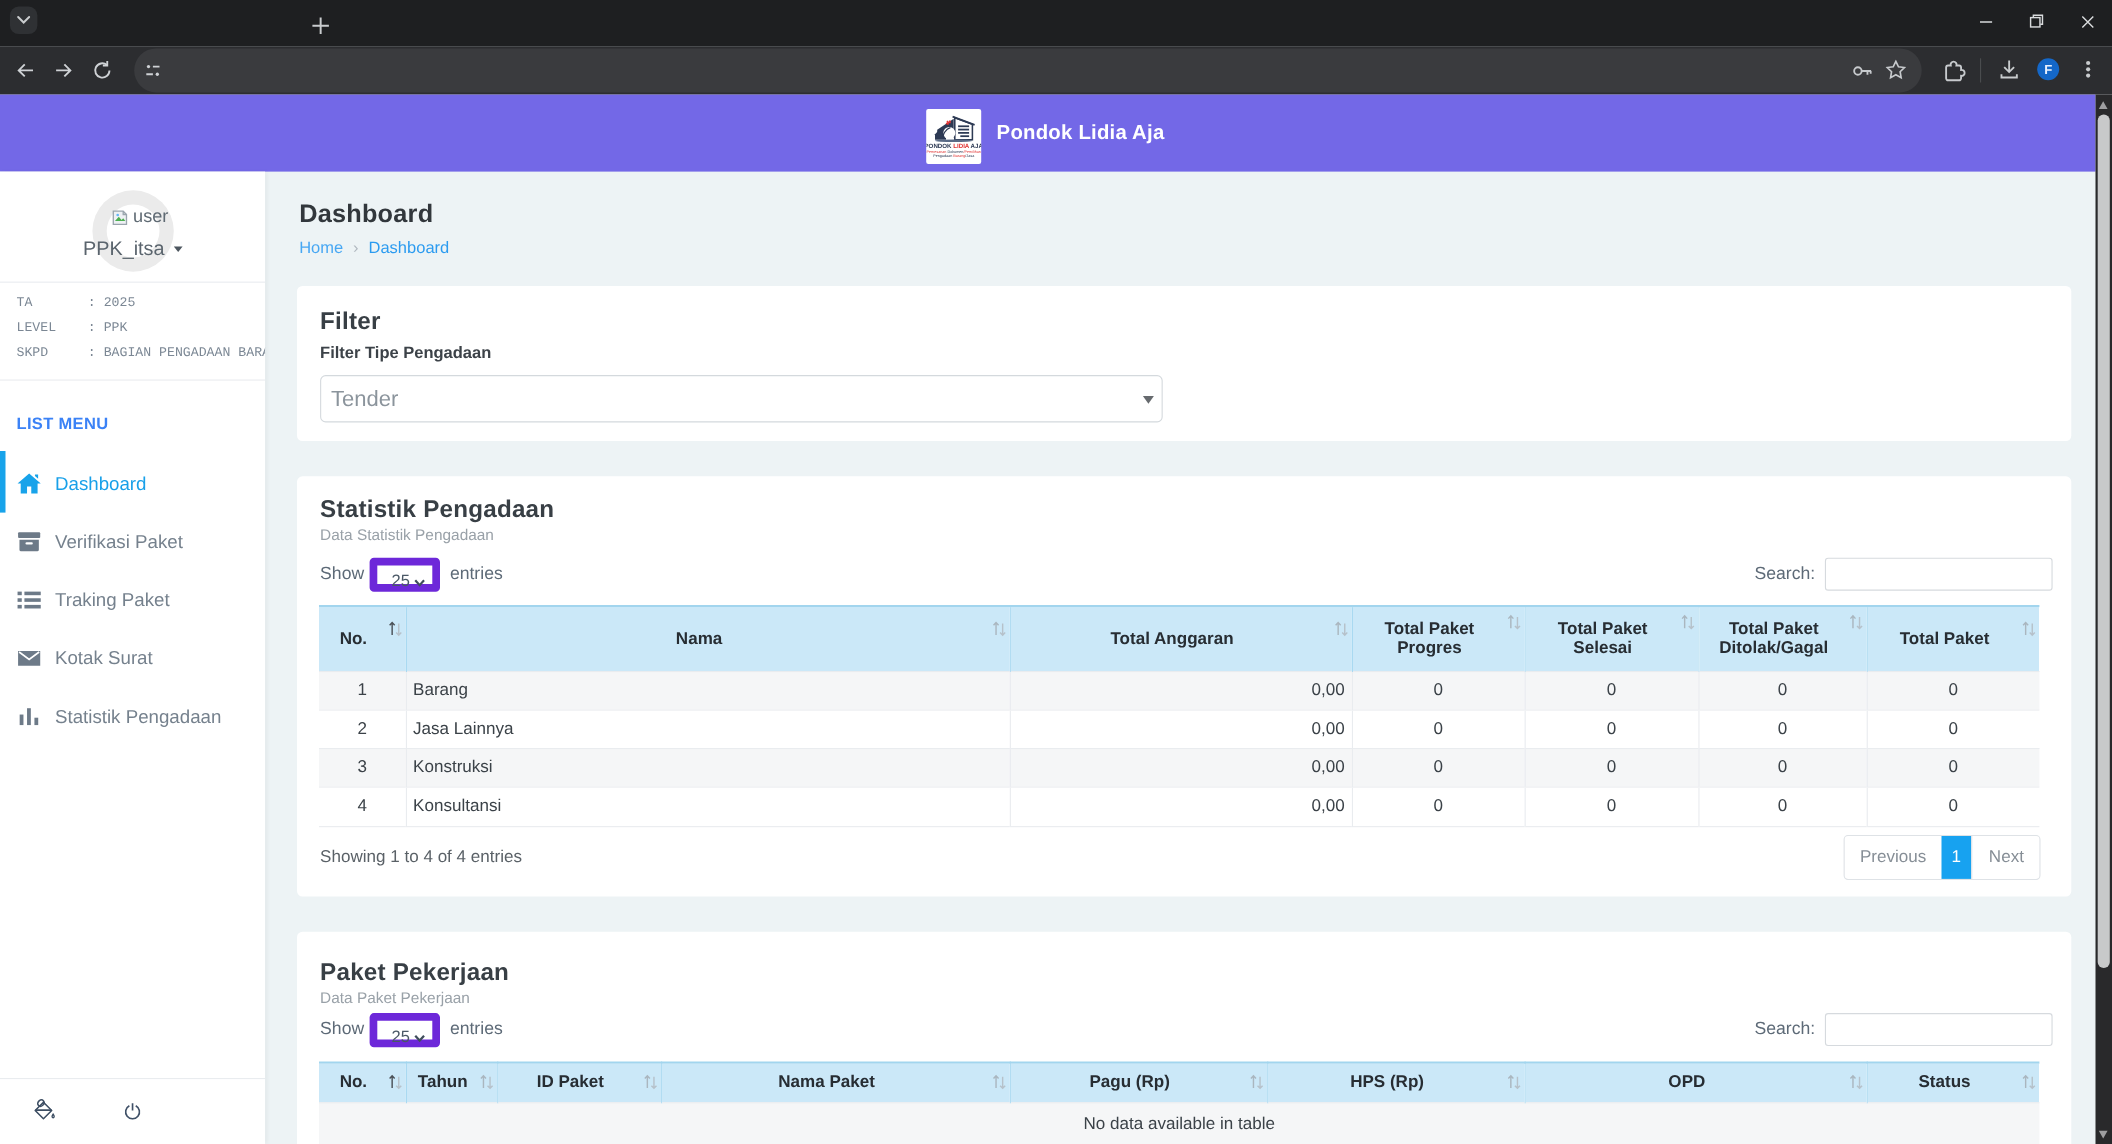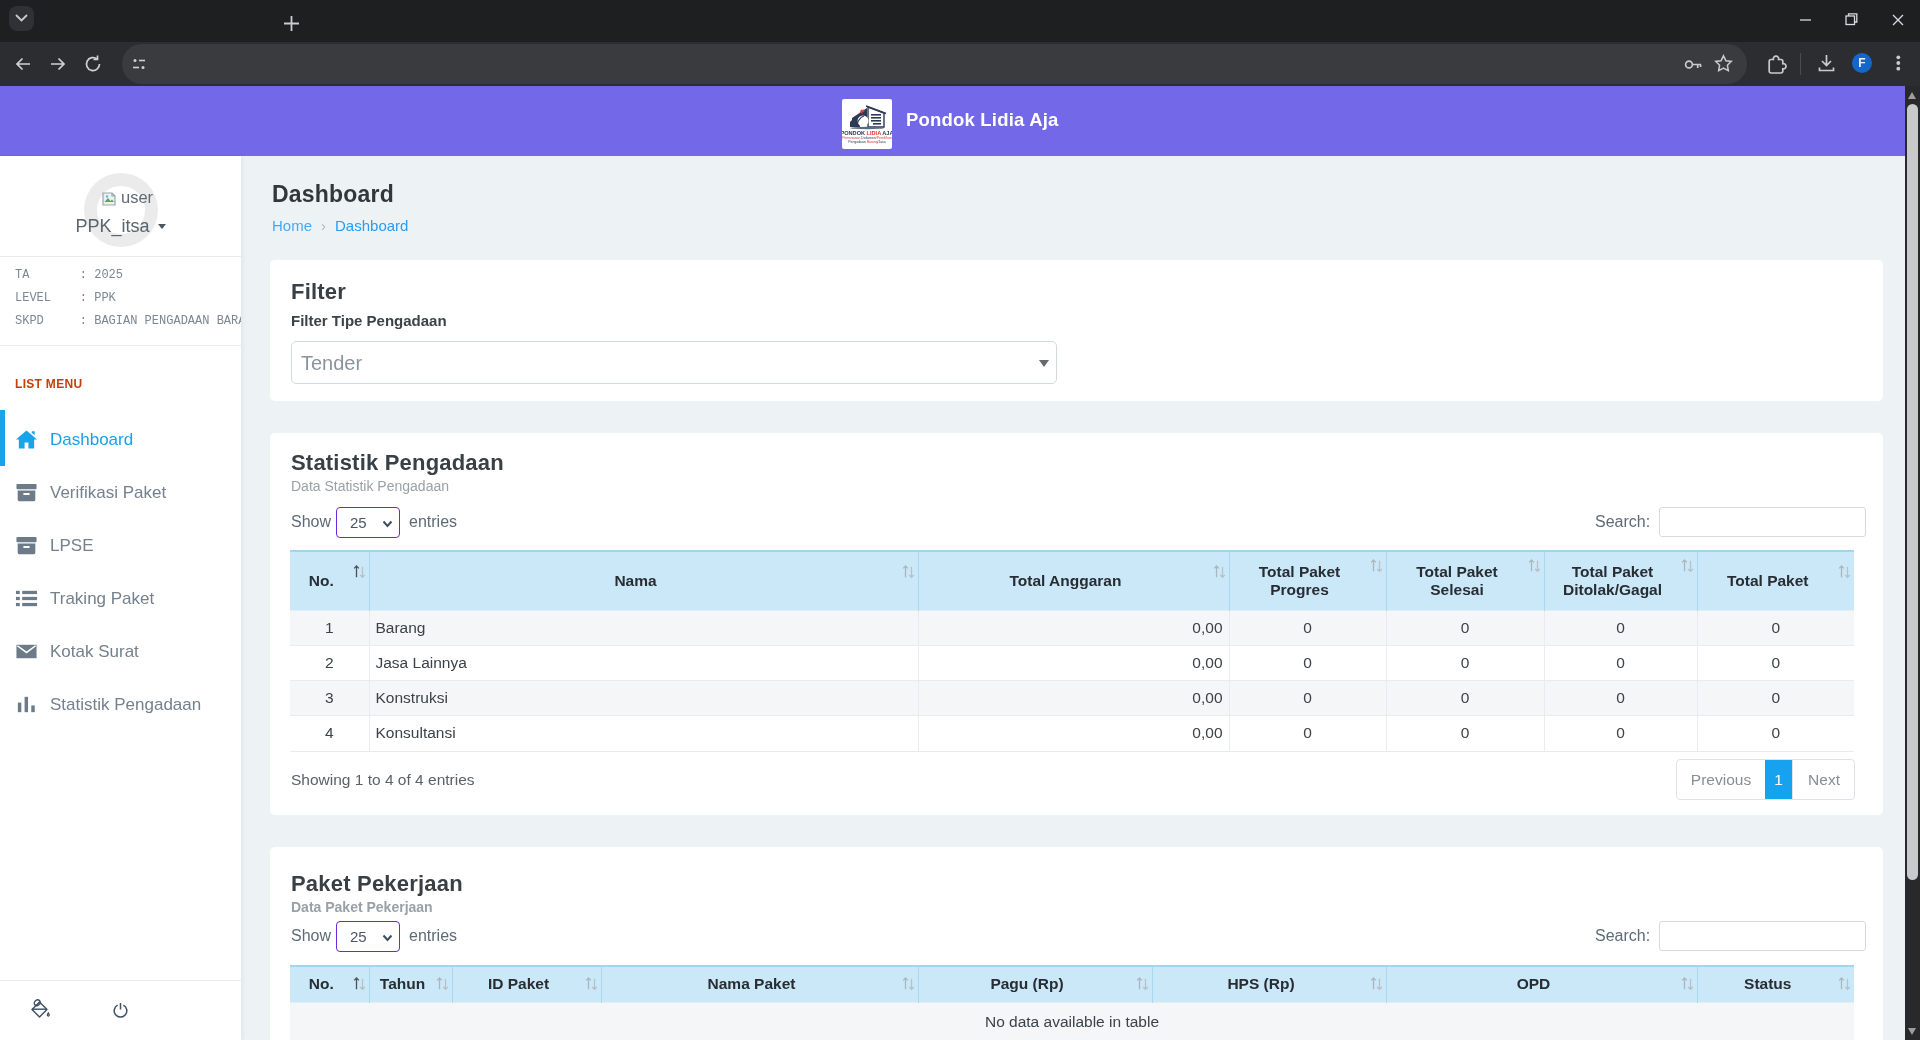--- a/index.html
+++ b/index.html
@@ -37,21 +37,21 @@
 
   
   .sidebar { position:absolute; left:0; top:156px; width:241px; height:884px; background:#fff; box-shadow:2px 0 4px rgba(0,0,0,0.05); overflow:hidden; }
   .avatar-ring { position:absolute; left:84px; top:17px; width:74px; height:74px; border-radius:50%; background:#ebebeb; }
   .avatar-inner { position:absolute; left:13px; top:13px; width:48px; height:48px; border-radius:50%; background:#fff; }
   .user-broken { position:absolute; left:101px; top:32px; font-size:16.5px; color:#5f6a73; }
   .ppk { position:absolute; left:0; top:60px; width:241px; text-align:center; font-size:18px; color:#5a646d; }
   .caret-down { display:inline-block; width:0; height:0; border-left:4.5px solid transparent; border-right:4.5px solid transparent; border-top:5.5px solid #4d565f; vertical-align:middle; margin-left:8px; margin-top:-2px; }
   .sb-div { position:absolute; left:0; width:241px; height:0; border-top:1px solid #e9ecef; }
   .mono-row { position:absolute; left:15px; font-family:"Liberation Mono", monospace; font-size:12px; color:#7b8794; white-space:pre; }
-  .listmenu { position:absolute; left:15px; top:221px; font-size:12px; font-weight:700; color:#c2410c; letter-spacing:0.3px; }
+  .listmenu { position:absolute; left:15px; top:221px; font-size:15px; font-weight:700; color:#3b82f6; letter-spacing:0.3px; }
   .menu { position:absolute; left:0; top:257px; width:241px; }
   .mi { position:relative; height:53px; }
   .mi .mic { position:absolute; left:15px; top:15px; width:23px; height:23px; }
   .mi .mit { position:absolute; left:50px; top:17px; font-size:17px; color:#75818d; }
   .mi.active .mit { color:#18a0e9; }
   .mi.active::before { content:""; position:absolute; left:0; top:-3px; width:5px; height:56px; background:#18a3ea; }
   .sb-bottom-ic { position:absolute; }
 
   
   .h1title { position:absolute; left:272px; top:181px; font-size:23px; font-weight:700; color:#32373c; letter-spacing:0.2px; }
@@ -66,21 +66,21 @@
   .card3 { top:847px; height:250px; }
   .ctitle { position:absolute; left:21px; font-size:22px; font-weight:700; color:#383f45; letter-spacing:0.2px; }
   .csub { position:absolute; left:21px; font-size:14px; color:#99a1a8; }
 
   .flabel { position:absolute; left:21px; top:52px; font-size:15px; font-weight:700; color:#3c4248; }
   .select2 { position:absolute; left:21px; top:81px; width:766px; height:43px; border:1px solid #d4d9dd; border-radius:5px; background:#fff; }
   .select2 .ph { position:absolute; left:9px; top:10px; font-size:20px; color:#8b949c; }
   .select2 .arr { position:absolute; right:7px; top:18px; width:0; height:0; border-left:5.5px solid transparent; border-right:5.5px solid transparent; border-top:7px solid #666a6e; }
 
   .showrow-lab { position:absolute; font-size:16px; color:#5d6a77; }
-  .lensel { position:absolute; width:64px; height:31px; border:1px solid #6d28d9; border-radius:4px; background:#fff; }
+  .lensel { position:absolute; width:64px; height:31px; border:7px solid #6d28d9; border-radius:4px; background:#fff; }
   .lensel .v { position:absolute; left:13px; top:6px; font-size:15px; color:#4a5866; }
   .lensel .ch { position:absolute; right:6px; top:12px; }
   .searchbox { position:absolute; width:207px; height:30px; border:1px solid #d6dade; border-radius:3px; background:#fff; }
 
   table.dt { border-collapse:collapse; table-layout:fixed; position:absolute; left:20px; width:1564px; }
   table.dt th { background:#cbe8f8; font-size:15.5px; font-weight:700; color:#272d33; text-align:center; position:relative; border-left:1px solid #a9d9f1; vertical-align:middle; padding-right:16px; }
   table.dt th:first-child { border-left:none; }
   table.dt thead { border-top:2px solid #a2d5ee; }
   table.dt td { font-size:15.5px; color:#3b4248; border-top:1px solid #e9ecef; border-left:1px solid #e9ecef; padding:0 6px; vertical-align:middle; }
   table.dt td:first-child { border-left:none; }
@@ -220,28 +220,20 @@
       <div class="mi">
         <svg class="mic" viewBox="0 0 24 24">
             <rect x="1.5" y="3" width="21" height="5.5" rx="1" fill="#6d7a88"></rect>
             <path d="M2.8 10 h18.4 v9.5 a1.5 1.5 0 0 1 -1.5 1.5 H4.3 a1.5 1.5 0 0 1 -1.5 -1.5 Z" fill="#6d7a88"></path>
             <rect x="8.5" y="12.5" width="7" height="2.2" rx="1.1" fill="#fff"></rect>
           </svg>
         <span class="mit">Verifikasi Paket</span>
       </div>
       <div class="mi">
         <svg class="mic" viewBox="0 0 24 24">
-            <rect x="1.5" y="3" width="21" height="5.5" rx="1" fill="#6d7a88"></rect>
-            <path d="M2.8 10 h18.4 v9.5 a1.5 1.5 0 0 1 -1.5 1.5 H4.3 a1.5 1.5 0 0 1 -1.5 -1.5 Z" fill="#6d7a88"></path>
-            <rect x="8.5" y="12.5" width="7" height="2.2" rx="1.1" fill="#fff"></rect>
-          </svg>
-        <span class="mit">LPSE</span>
-      </div>
-      <div class="mi">
-        <svg class="mic" viewBox="0 0 24 24">
             <rect x="1" y="4" width="4" height="3.4" fill="#6d7a88"></rect>
             <rect x="7.5" y="4" width="15.5" height="3.4" fill="#6d7a88"></rect>
             <rect x="1" y="10.3" width="4" height="3.4" fill="#6d7a88"></rect>
             <rect x="7.5" y="10.3" width="15.5" height="3.4" fill="#6d7a88"></rect>
             <rect x="1" y="16.6" width="4" height="3.4" fill="#6d7a88"></rect>
             <rect x="7.5" y="16.6" width="15.5" height="3.4" fill="#6d7a88"></rect>
           </svg>
         <span class="mit">Traking Paket</span>
       </div>
       <div class="mi">
@@ -385,21 +377,21 @@
     <div class="showing" style="top:338px;">Showing 1 to 4 of 4 entries</div>
     <div class="pager" style="left:1406px;top:326px;width:179px;">
       <span class="pg" style="left:0;width:88px;">Previous</span>
       <span class="pg cur" style="left:88px;width:27px;">1</span>
       <span class="pg" style="left:115px;width:63px;border-left:1px solid #dee2e6;">Next</span>
     </div>
   </div>
 
   <div class="card card3">
     <div class="ctitle" style="top:24px;">Paket Pekerjaan</div>
-    <div class="csub" style="top:52px;font-weight:bold;">Data Paket Pekerjaan</div>
+    <div class="csub" style="top:52px;">Data Paket Pekerjaan</div>
     <div class="showrow-lab" style="left:21px;top:80px;">Show</div>
     <div class="lensel" style="left:66px;top:74px;">
         <span class="v">25</span>
         <svg class="ch" width="11" height="8" viewBox="0 0 11 8">
           <path d="M1.5 1.5 L5.5 6 L9.5 1.5" stroke="#3f4d5c" stroke-width="2" fill="none"></path>
         </svg>
       </div>
     <div class="showrow-lab" style="left:139px;top:80px;">entries</div>
     <div class="showrow-lab" style="left:1325px;top:80px;">Search:</div>
     <div class="searchbox" style="left:1389px;top:74px;"></div>

